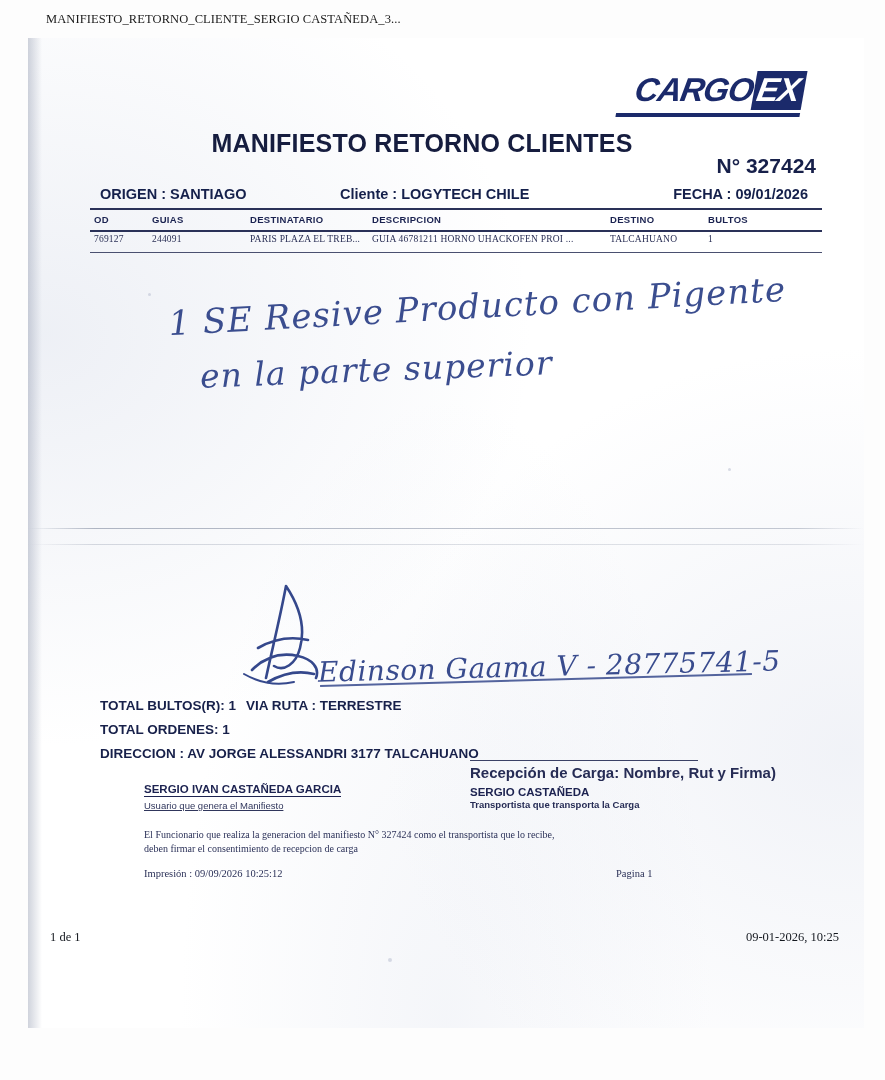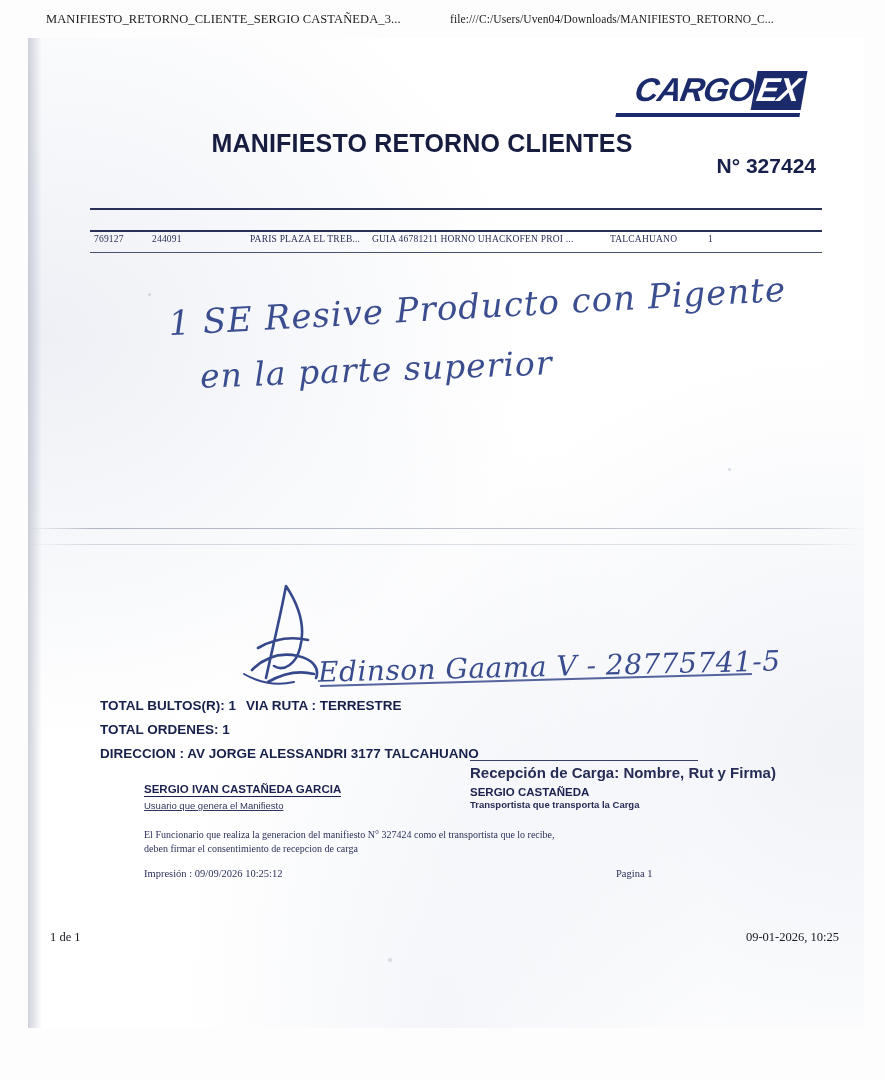--- a/index.html
+++ b/index.html
@@ -337,43 +337,55 @@
     opacity: .55;
   }
 </style>
 </head>
 <body>
 
 <div class="page">
 
   <div class="print-header">
     <span class="ph-left">MANIFIESTO_RETORNO_CLIENTE_SERGIO CASTAÑEDA_3...</span>
-    <span class="ph-right">file:///C:/Users/Uven04/Downloads/MANIFIESTO_RETORNO_C...</span>
   </div>
 
   <div class="sheet">
     <div class="scan-tint"></div>
     <div class="edge-shadow"></div>
     <div class="fold-h" style="top:490px;"></div>
     <div class="fold-h" style="top:506px; opacity:.5;"></div>
 
     <div class="speck" style="left:120px; top:255px; width:3px; height:3px;"></div>
     <div class="speck" style="left:360px; top:920px; width:4px; height:4px;"></div>
     <div class="speck" style="left:700px; top:430px; width:3px; height:3px;"></div>
 
     <div class="logo">
       <div class="logo-text"><span>CARGO</span><span class="ex">EX</span></div>
       <div class="logo-underbar"></div>
     </div>
 
     <div class="doc-title">MANIFIESTO RETORNO CLIENTES</div>
     <div class="doc-number">N° 327424</div>
 
+    <div class="info-row">
+      <span class="i-origen">ORIGEN : SANTIAGO</span>
+      <span class="i-cliente">Cliente : LOGYTECH CHILE</span>
+      <span class="i-fecha">FECHA : 09/01/2026</span>
+    </div>
     <div class="rule" style="top:170px;"></div>
 
+    <div class="tbl-head">
+      <span class="c-od">OD</span>
+      <span class="c-guias">GUIAS</span>
+      <span class="c-dest">DESTINATARIO</span>
+      <span class="c-desc">DESCRIPCION</span>
+      <span class="c-destino">DESTINO</span>
+      <span class="c-bultos">BULTOS</span>
+    </div>
     <div class="rule" style="top:192px;"></div>
 
     <div class="tbl-row">
       <span class="c-od">769127</span>
       <span class="c-guias">244091</span>
       <span class="c-dest">PARIS PLAZA EL TREB...</span>
       <span class="c-desc">GUIA  46781211  HORNO UHACKOFEN PROI ...</span>
       <span class="c-destino">TALCAHUANO</span>
       <span class="c-bultos">1</span>
     </div>

